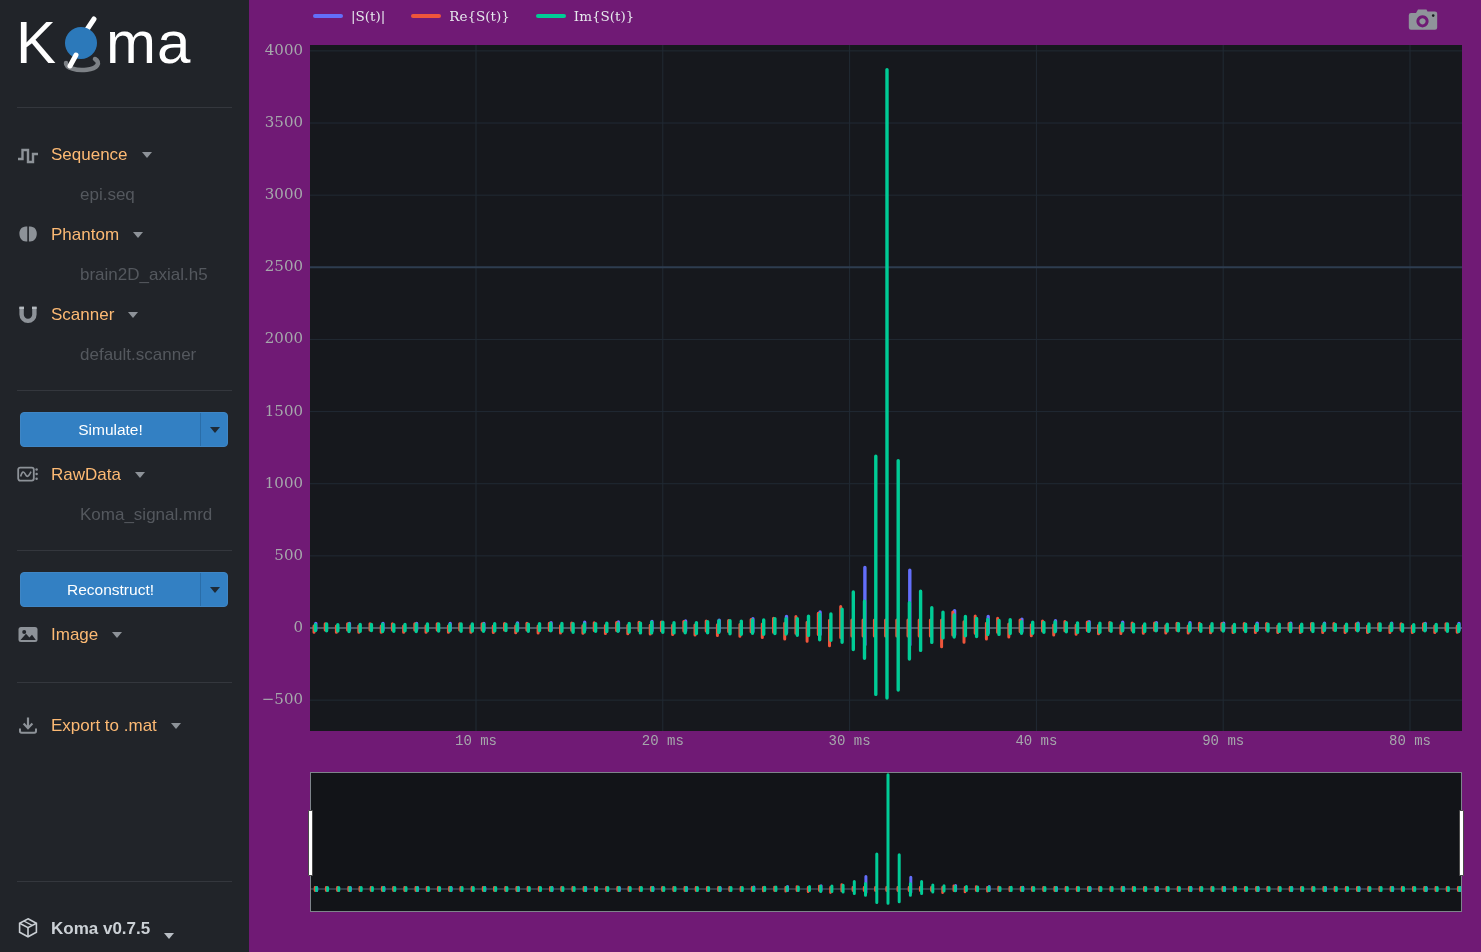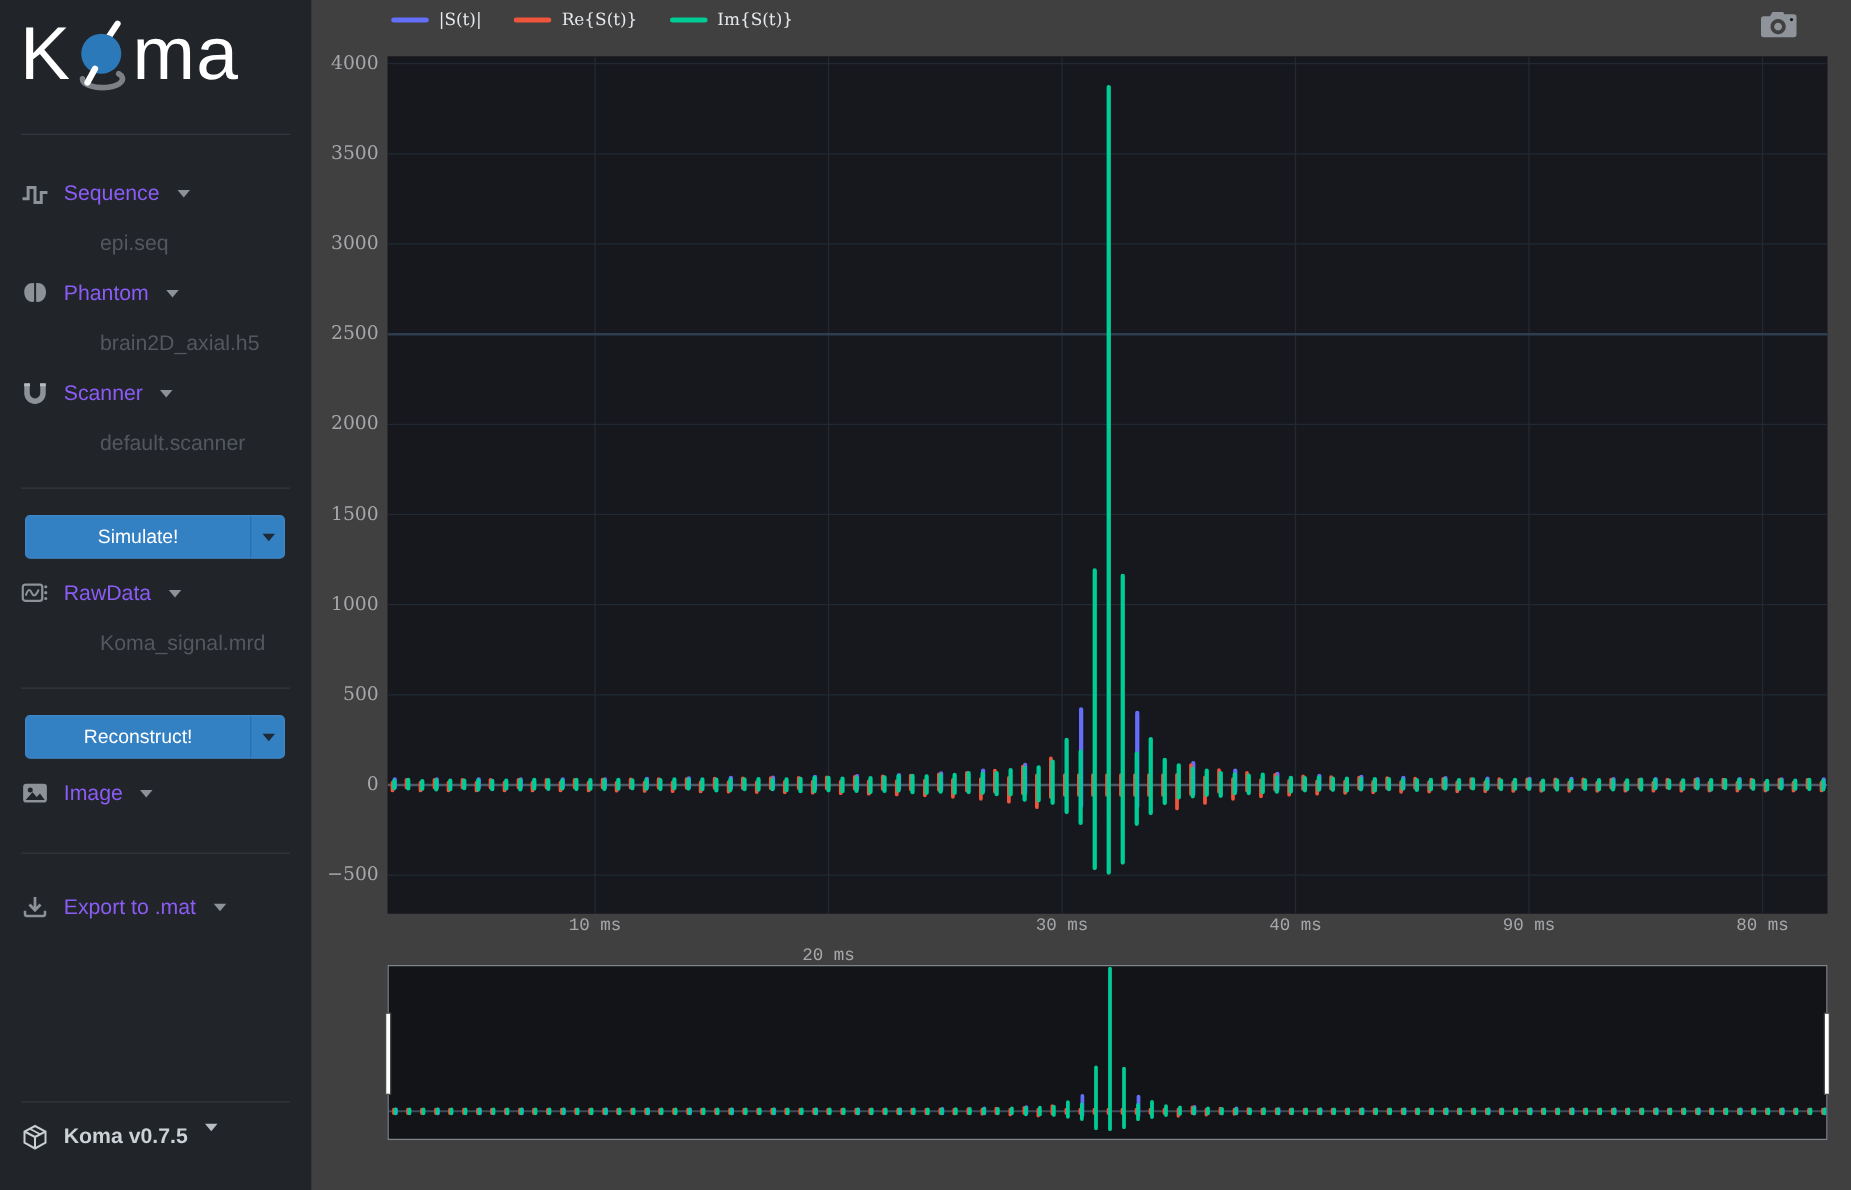--- a/index.html
+++ b/index.html
@@ -13,21 +13,21 @@
     position:absolute; left:0; top:0; width:249px; height:952px;
     background:#212429;
   }
   .logo { position:absolute; top:10px; left:16px; display:flex; align-items:flex-start; color:#fff; }
   .logo-k, .logo-ma { font-size:60px; font-weight:500; line-height:1.1; letter-spacing:1px; }
   .logo-globe { margin:6px 1px 0 2px; }
   .sdiv { position:absolute; left:17px; right:17px; height:1px; background:#34373d; }
   .side-item {
     position:absolute; left:0; right:0; height:40px;
     display:flex; align-items:center; gap:12px; padding-left:17px;
-    color:#8b5cf6; font-size:17px; cursor:pointer;
+    color:#fdba74; font-size:17px; cursor:pointer;
   }
   .side-item .nav-icon { flex:0 0 auto; }
   .side-file {
     position:absolute; left:0; right:0; height:40px; display:flex; align-items:center;
     padding-left:80px; color:#54585e; font-size:17px; cursor:pointer;
   }
   .caret {
     width:0; height:0; border-left:5px solid transparent; border-right:5px solid transparent;
     border-top:6px solid #8d9298; margin-left:2px;
   }
@@ -39,25 +39,25 @@
   }
   .split-main {
     flex:1; background:transparent; border:none; color:#fff; font-size:15.5px;
     font-family:"Liberation Sans", sans-serif; cursor:pointer;
   }
   .split-caret {
     width:27px; background:transparent; border:none; border-left:1px solid #2a6da8;
     display:flex; align-items:center; justify-content:center; cursor:pointer;
   }
   .version-row {
-    position:absolute; left:0; right:0; height:40px; display:flex; align-items:flex-start; gap:12px;
+    position:absolute; left:0; right:0; height:40px; display:flex; align-items:flex-end; gap:12px;
     padding-left:17px; color:#ccd1d6; font-size:17px; font-weight:700; cursor:pointer;
   }
   
-  .main { position:absolute; left:249px; top:0; width:1232px; height:952px; background:#404040; }
+  .main { position:absolute; left:249px; top:0; width:1232px; height:952px; background:#701a75; }
   .legend { position:absolute; left:64px; top:8px; display:flex; align-items:center; gap:26px; }
   .legend-item { display:flex; align-items:center; gap:8px; cursor:pointer; }
   .legend-line { width:30px; height:3.5px; border-radius:2px; background:#888; }
   .legend-text { font-family:"DejaVu Serif", serif; font-size:13.5px; color:#e6e9ed; }
   .camera-btn { position:absolute; left:1156px; top:6px; width:36px; height:30px; background:transparent; border:none; cursor:pointer; }
   .plot-area { position:absolute; left:61px; top:45px; width:1152px; height:686px; background:#16181d; }
   .y-labels { position:absolute; left:0; top:45px; width:57px; height:686px; }
   .y-labels div {
     position:absolute; right:3px; width:54px; text-align:right;
     font-family:"DejaVu Serif", serif; font-size:15px; color:#a5a7ab;
@@ -251,21 +251,21 @@
         <div style="top: 212.3px;">2500</div>
         <div style="top: 284.44px;">2000</div>
         <div style="top: 356.58px;">1500</div>
         <div style="top: 428.72px;">1000</div>
         <div style="top: 500.86px; margin-left: 21px;">500</div>
         <div style="top: 573px;">0</div>
         <div style="top: 645.14px;">−500</div>
       </div>
     <div class="x-labels" id="x-labels">
         <div style="left: 182px;">10 ms</div>
-        <div style="left: 368.8px; margin-top: 24px;">20 ms</div>
+        <div style="left: 368.8px;">20 ms</div>
         <div style="left: 555.6px;">30 ms</div>
         <div style="left: 742.4px;">40 ms</div>
         <div style="left: 929.2px;">90 ms</div>
         <div style="left: 1116px;">80 ms</div>
       </div>
 
     <div class="range-slider">
       <svg id="mini-plot-svg" width="1150" height="138">
           <line x1="0" y1="116" x2="1150" y2="116" stroke="#3f4a57" stroke-width="1.5"></line>
           <path d=" M5.8,114.4 L5.8,117.6 M39.4,114.4 L39.4,117.6 M73.0,114.4 L73.0,117.6 M106.6,114.4 L106.6,117.6 M140.2,114.4 L140.2,117.6 M173.9,114.4 L173.9,117.6 M207.5,114.4 L207.5,117.6 M241.1,114.4 L241.1,117.6 M274.7,114.4 L274.7,117.6 M308.4,114.4 L308.4,117.6 M342.0,114.4 L342.0,117.6 M375.6,114.4 L375.6,117.6 M409.2,114.4 L409.2,117.6 M442.9,114.1 L442.9,117.6 M476.5,113.6 L476.5,117.6 M510.1,112.7 L510.1,117.6 M554.9,103.6 L554.9,119.4 M599.8,104.2 L599.8,119.5 M644.6,112.4 L644.6,117.6 M678.2,113.6 L678.2,117.6 M711.9,114.2 L711.9,117.6 M745.5,114.4 L745.5,117.6 M779.1,114.4 L779.1,117.6 M812.7,114.4 L812.7,117.6 M846.4,114.4 L846.4,117.6 M880.0,114.4 L880.0,117.6 M913.6,114.4 L913.6,117.6 M947.2,114.4 L947.2,117.6 M980.8,114.4 L980.8,117.6 M1014.5,114.4 L1014.5,117.6 M1048.1,114.4 L1048.1,117.6 M1081.7,114.4 L1081.7,117.6 M1115.3,114.4 L1115.3,117.6 M1149.0,114.4 L1149.0,117.6" stroke="#636efa" stroke-width="3" fill="none" stroke-linecap="round"></path>

